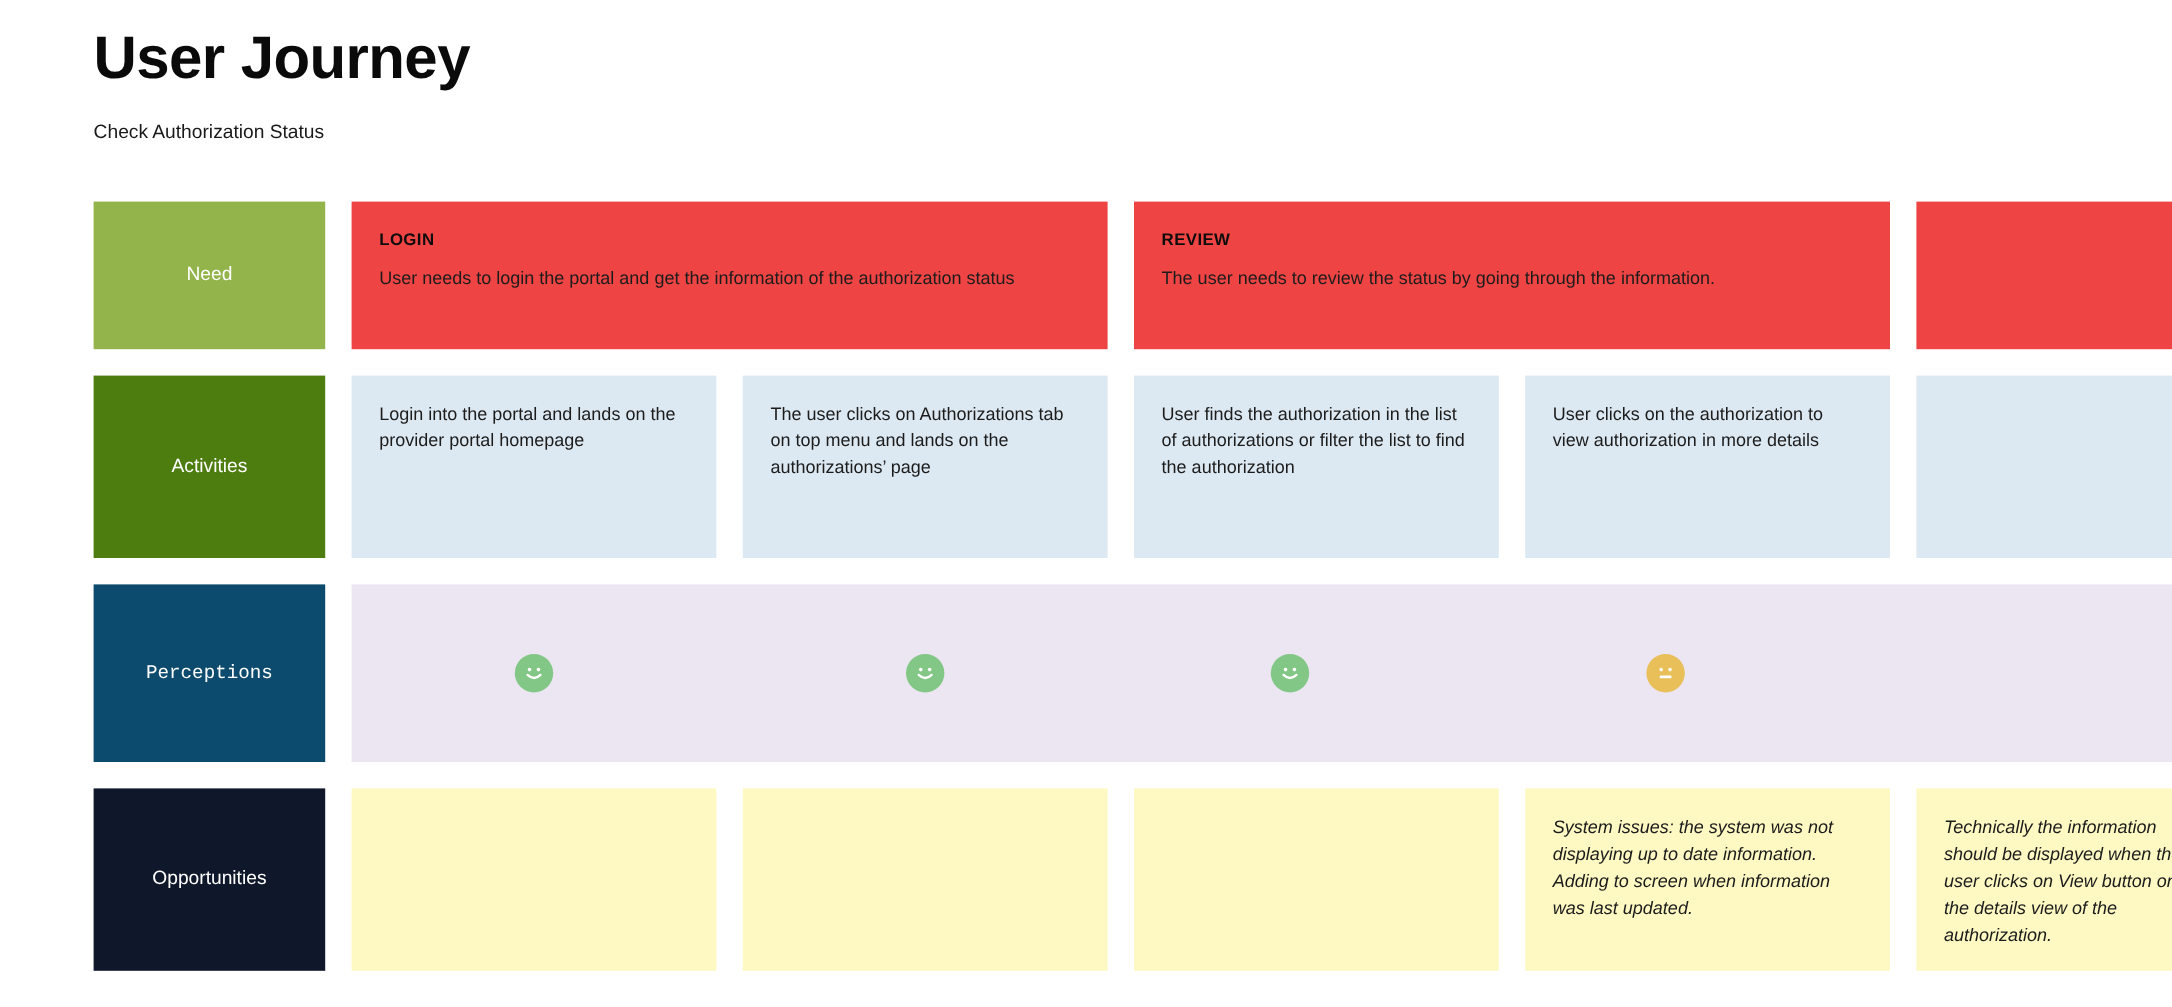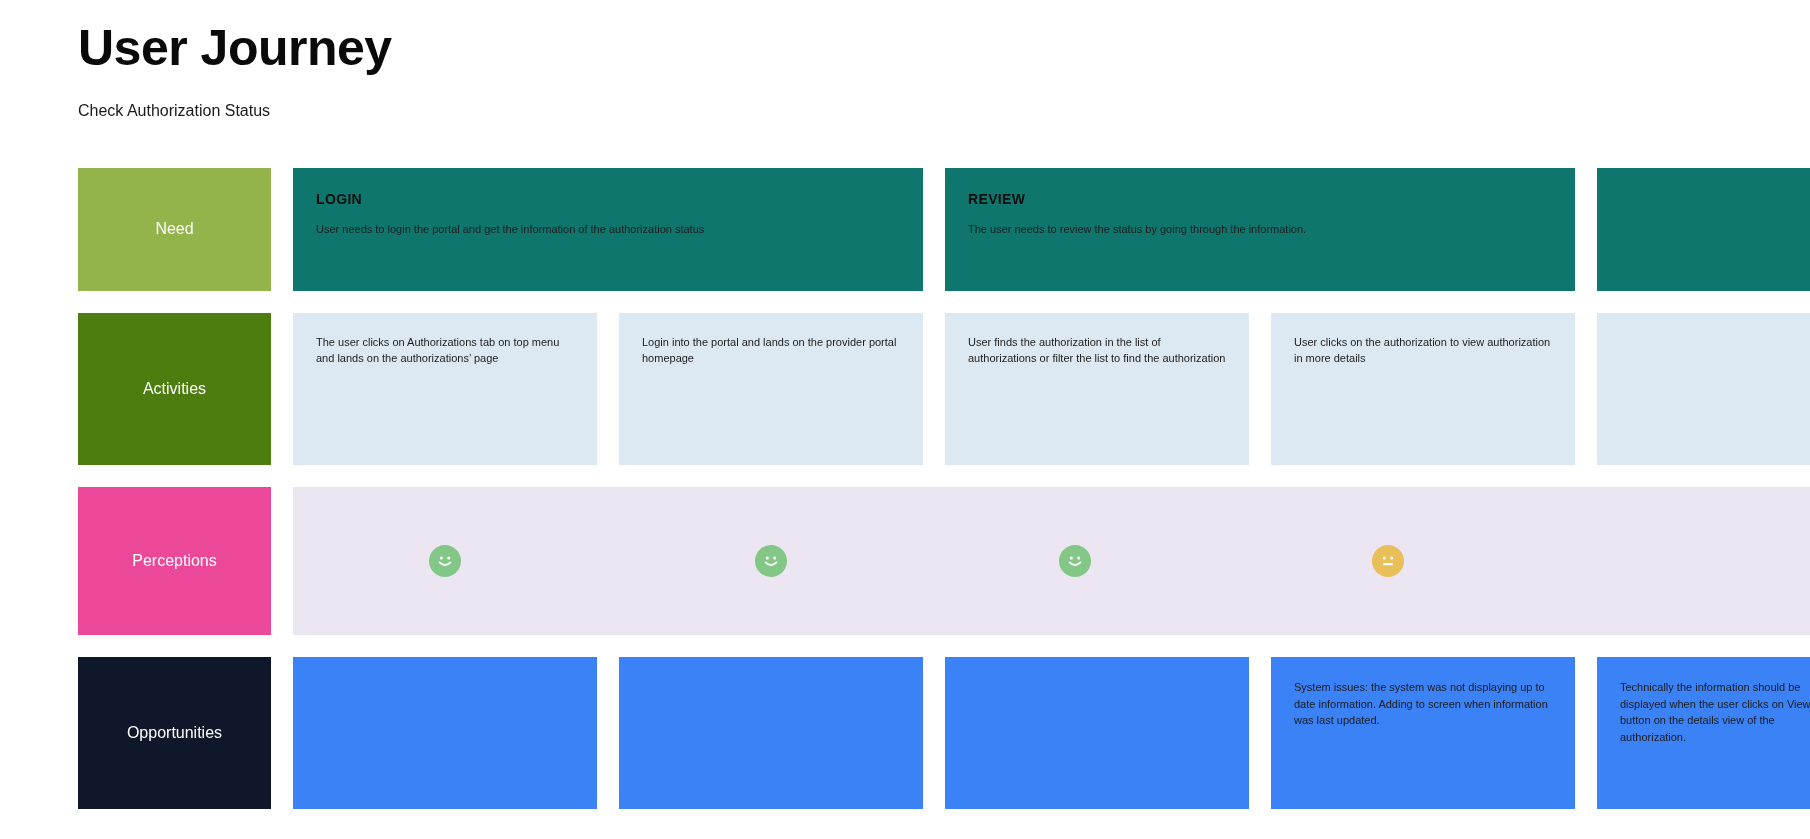--- a/index.html
+++ b/index.html
@@ -67,42 +67,42 @@
     justify-content: center;
     color: #ffffff;
     font-size: 16px;
     font-weight: 400;
     text-align: center;
     line-height: 1.3;
     padding: 4px;
   }
   .label-need { background: #93b44b; }
   .label-act  { background: #4d7c0f; }
-  .label-perc { background: #ec4899; }
+  .label-perc { background: #0c4a6e; font-family: Liberation Mono, monospace; }
   .label-opp  { background: #0f172a; }
 
   
   .card {
     padding: 22px 23px 16px 23px;
     font-size: 15.5px;
     line-height: 1.42;
     color: #1c1c1c;
   }
-  .card.need-card { background: #0f766e; }
+  .card.need-card { background: #ef4444; }
   .card.act-card  { background: #dde9f2; }
-  .card.opp-card  { background: #3b82f6; }
+  .card.opp-card  { background: #fef9c3; font-style: italic; }
 
   .card-heading {
     font-size: 14px;
     font-weight: 700;
     letter-spacing: 0.35px;
     color: #0d0d0d;
     margin-bottom: 12px;
   }
-  .card-body { font-size: 11px; line-height: 1.45; }
+  .card-body { font-size: 15px; line-height: 1.45; }
   .opp-card .card-body { line-height: 1.5; }
 
   
   .span2 { grid-column: span 2; }
   .need-last { grid-column: 6 / span 1; }
 
   
   .perc-strip {
     grid-column: 2 / span 5;
     background: #ece6f3;
@@ -150,24 +150,24 @@
 
       <div class="card need-card need-last">
         <div class="card-body"></div>
       </div>
     </div>
 
     <div class="row r-act">
       <div class="label-tile label-act">Activities</div>
 
       <div class="card act-card">
+        <div class="card-body">Login into the portal and lands on the provider portal homepage</div>
+      </div>
+      <div class="card act-card">
         <div class="card-body">The user clicks on Authorizations tab on top menu and lands on the authorizations’ page</div>
-      </div>
-      <div class="card act-card">
-        <div class="card-body">Login into the portal and lands on the provider portal homepage</div>
       </div>
       <div class="card act-card">
         <div class="card-body">User finds the authorization in the list of authorizations or filter the list to find the authorization</div>
       </div>
       <div class="card act-card">
         <div class="card-body">User clicks on the authorization to view authorization in more details</div>
       </div>
       <div class="card act-card">
         <div class="card-body"></div>
       </div>

